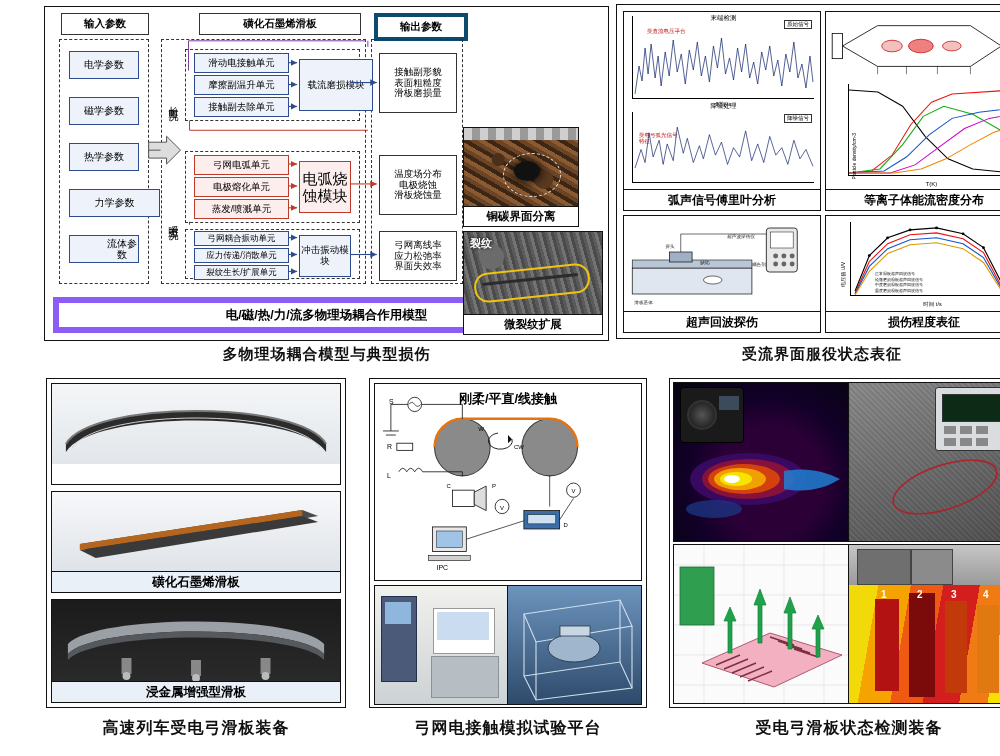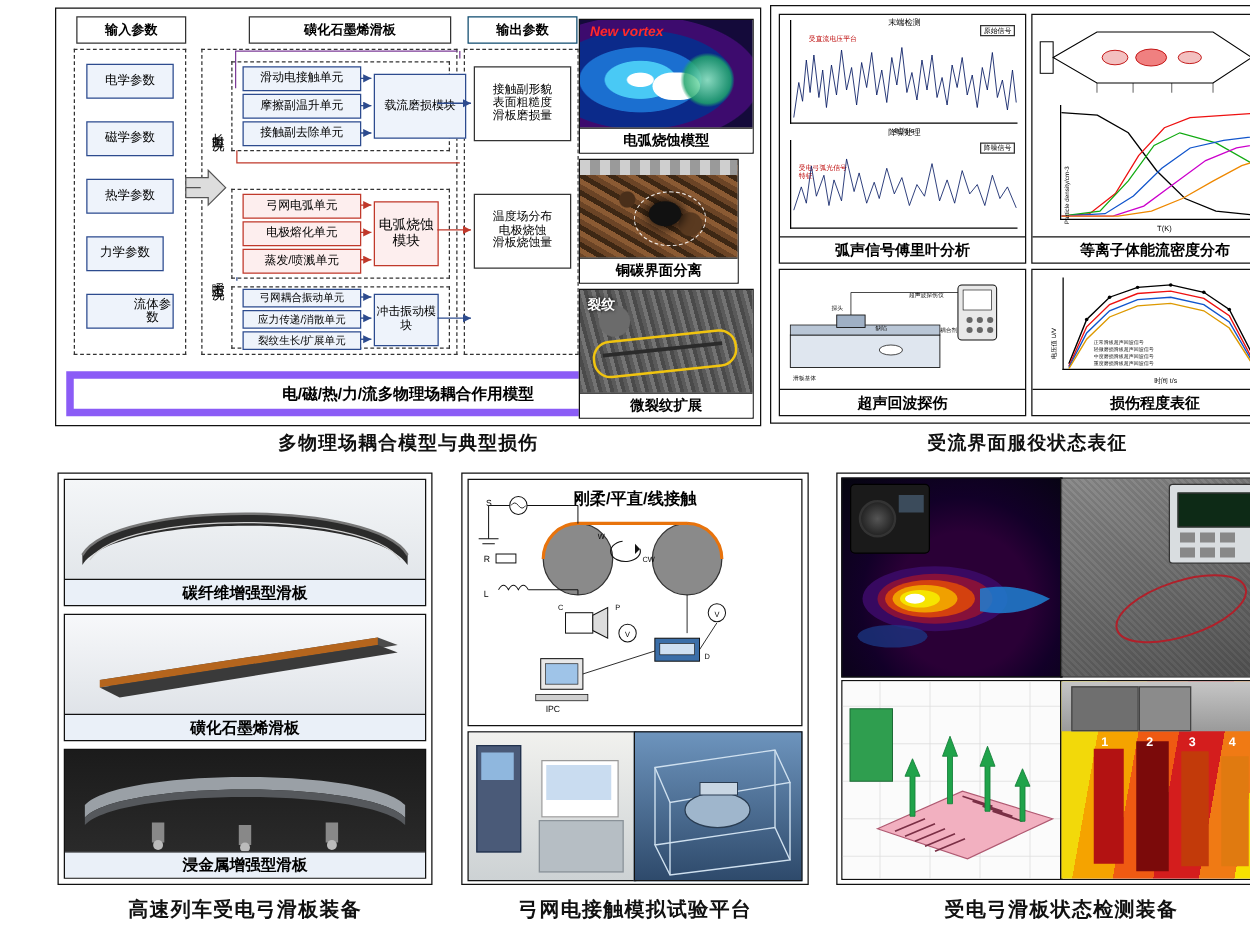--- a/index.html
+++ b/index.html
@@ -68,62 +68,67 @@
 </head>
 <body>
 
 <div class="page">
 
   <div class="panel" id="tl">
     <div class="inner">
 
       <div class="hdr" style="left:12px;top:2px;width:86px;border:1px solid #333;padding:3px 0;background:#fff;">输入参数</div>
       <div class="hdr" style="left:150px;top:2px;width:160px;border:1px solid #333;padding:3px 0;background:#fff;">磺化石墨烯滑板</div>
-      <div class="hdr" style="left:325px;top:2px;width:86px;border:1px solid #0c4a6e;padding:3px 0;background:#fff;">输出参数</div>
+      <div class="hdr" style="left:325px;top:2px;width:86px;border:4px solid #0c4a6e;padding:3px 0;background:#fff;">输出参数</div>
 
       <div class="dashbox" style="left:10px;top:28px;width:90px;height:245px;"></div>
       <div class="dashbox" style="left:112px;top:28px;width:205px;height:245px;"></div>
       <div class="dashbox" style="left:322px;top:28px;width:92px;height:245px;"></div>
 
       <div class="cellbox blue" style="left:20px;top:40px;width:70px;height:28px;">电学参数</div>
       <div class="cellbox blue" style="left:20px;top:86px;width:70px;height:28px;">磁学参数</div>
       <div class="cellbox blue" style="left:20px;top:132px;width:70px;height:28px;">热学参数</div>
-      <div class="cellbox blue" style="left:20px;top:178px;width:62px;height:28px;">力学参数</div>
+      <div class="cellbox blue" style="left:20px;top:178px;width:91px;height:28px;">力学参数</div>
       <div class="cellbox blue" style="left:20px;top:224px;width:70px;height:28px;padding-left:36px;">流体参数</div>
 
       <div class="vlabel" style="left:117px;top:45px;width:14px;height:92px;">长时工况</div>
       <div class="vlabel" style="left:117px;top:175px;width:14px;height:70px;">瞬态工况</div>
 
       <div class="dashbox" style="left:136px;top:38px;width:175px;height:72px;"></div>
       <div class="cellbox blue" style="left:145px;top:42px;width:95px;height:20px;font-size:9.5px;">滑动电接触单元</div>
       <div class="cellbox blue" style="left:145px;top:64px;width:95px;height:20px;font-size:9.5px;">摩擦副温升单元</div>
       <div class="cellbox blue" style="left:145px;top:86px;width:95px;height:20px;font-size:9.5px;">接触副去除单元</div>
       <div class="cellbox blue" style="left:250px;top:48px;width:74px;height:52px;font-size:9.5px;">载流磨损模块</div>
 
       <div class="dashbox" style="left:136px;top:140px;width:175px;height:72px;"></div>
       <div class="cellbox red" style="left:145px;top:144px;width:95px;height:20px;font-size:9.5px;">弓网电弧单元</div>
       <div class="cellbox red" style="left:145px;top:166px;width:95px;height:20px;font-size:9.5px;">电极熔化单元</div>
       <div class="cellbox red" style="left:145px;top:188px;width:95px;height:20px;font-size:9.5px;">蒸发/喷溅单元</div>
-      <div class="cellbox red" style="left:250px;top:150px;width:52px;height:52px;font-size:11px;">电弧烧蚀模块</div>
+      <div class="cellbox red" style="left:250px;top:150px;width:52px;height:52px;font-size:15px;">电弧烧蚀模块</div>
 
       <div class="dashbox" style="left:136px;top:218px;width:175px;height:50px;"></div>
       <div class="cellbox blue" style="left:145px;top:220px;width:95px;height:15px;font-size:8.5px;">弓网耦合振动单元</div>
       <div class="cellbox blue" style="left:145px;top:237px;width:95px;height:15px;font-size:8.5px;">应力传递/消散单元</div>
       <div class="cellbox blue" style="left:145px;top:254px;width:95px;height:15px;font-size:8.5px;">裂纹生长/扩展单元</div>
       <div class="cellbox blue" style="left:250px;top:224px;width:52px;height:42px;font-size:9.5px;">冲击振动模块</div>
 
       <div class="cellbox plain" style="left:330px;top:42px;width:78px;height:60px;font-size:9.5px;flex-direction:column;">
         <span>接触副形貌</span>
         <span>表面粗糙度</span>
         <span>滑板磨损量</span>
       </div>
       <div class="cellbox plain" style="left:330px;top:144px;width:78px;height:60px;font-size:9.5px;flex-direction:column;">
         <span>温度场分布</span>
         <span>电极烧蚀</span>
         <span>滑板烧蚀量</span>
+      </div>
+      <div class="cellbox plain" style="left:330px;top:220px;width:78px;height:50px;font-size:9.5px;flex-direction:column;">
+        <span>弓网离线率</span>
+        <span>应力松弛率</span>
+        <span>界面失效率</span>
       </div>
 
       <svg id="tlsvg" viewBox="0 0 557 327" preserveAspectRatio="none">
         <defs>
           <marker id="ar" markerWidth="7" markerHeight="7" refX="6" refY="3" orient="auto">
             <path d="M0,0 L6,3 L0,6 z" fill="#2d4b8e"></path>
           </marker>
           <marker id="arr" markerWidth="7" markerHeight="7" refX="6" refY="3" orient="auto">
             <path d="M0,0 L6,3 L0,6 z" fill="#c0392b"></path>
           </marker>
@@ -147,30 +152,22 @@
 
         <path d="M140,60 L140,30 L318,30" fill="none" stroke="#7d3c98" stroke-width="1"></path>
         <path d="M141,110 L141,120 L320,120" fill="none" stroke="#c0392b" stroke-width="1"></path>
         <path d="M141,212 L141,215" fill="none" stroke="#2d4b8e" stroke-width="1"></path>
         <path d="M320,30 L320,36" fill="none" stroke="#7d3c98" stroke-width="1"></path>
       </svg>
 
       <div class="bottombar">电/磁/热/力/流多物理场耦合作用模型</div>
     </div>
 
-    <div class="imgcard" style="left:418px;top:8px;width:140px;height:108px;">
-      <div class="art" style="background:radial-gradient(ellipse at 35% 55%,#fff 0 8%,#49c9f5 9% 22%,#1b6fd0 23% 38%,#0b2a8a 39% 58%,#3d0b6e 59% 75%,#140a3a 76% 100%);">
-        <div style="position:absolute;left:42%;top:48%;width:38px;height:22px;background:#fff;border-radius:50%/60%;"></div>
-        <div style="position:absolute;left:58%;top:30%;width:44px;height:44px;border-radius:50%;background:radial-gradient(circle,#9ef7c8,#1fa36b 60%,transparent 70%);opacity:.85;"></div>
-        <div style="position:absolute;left:8px;top:4px;color:#ff2a2a;font-size:11px;font-style:italic;font-weight:bold;">New vortex</div>
-      </div>
-      <div class="cap">电弧烧蚀模型</div>
-    </div>
-
-    <div class="imgcard" style="left:418px;top:120px;width:128px;height:100px;">
+
+    <div class="imgcard" style="left:418px;top:120px;width:116px;height:100px;">
       <div class="art copper">
         <div style="position:absolute;left:0;right:0;top:0;height:12px;background:repeating-linear-gradient(90deg,#cfcfcf 0 8px,#9a9a9a 8px 16px);"></div>
         <div style="position:absolute;left:44%;top:42%;width:26px;height:20px;border-radius:50%;background:#111;box-shadow:0 0 8px 3px rgba(0,0,0,.6);"></div>
         <div style="position:absolute;left:34%;top:32%;width:56px;height:42px;border:1.5px dashed #fff;border-radius:50%;opacity:.85;"></div>
       </div>
       <div class="cap">铜碳界面分离</div>
     </div>
 
     <div class="imgcard" style="left:418px;top:224px;width:140px;height:104px;">
       <div class="art sem">
@@ -305,21 +302,20 @@
 
   <div class="panel" id="bl">
     <div class="stack" style="top:4px;height:102px;">
       <div class="sart" style="background:linear-gradient(#f4f6f8,#e2e6ea);">
         <svg viewBox="0 0 290 80" preserveAspectRatio="none" style="position:absolute;left:0;top:0;width:100%;height:100%;">
           <path d="M14,60 C40,16 250,16 276,60 L276,68 C250,26 40,26 14,68 Z" fill="#2b2b2b"></path>
           <path d="M14,60 C40,16 250,16 276,60" fill="none" stroke="#777" stroke-width="2"></path>
           <path d="M20,64 C46,24 244,24 270,64" fill="none" stroke="#cfcfcf" stroke-width="1"></path>
         </svg>
       </div>
-      <div class="scap">碳纤维增强型滑板</div>
     </div>
 
     <div class="stack" style="top:112px;height:102px;">
       <div class="sart" style="background:linear-gradient(#f7f8fa,#dfe3e8);">
         <svg viewBox="0 0 290 80" preserveAspectRatio="none" style="position:absolute;left:0;top:0;width:100%;height:100%;">
           <polygon points="28,52 252,18 268,24 44,62" fill="#4b4b4b"></polygon>
           <polygon points="28,52 252,18 252,24 28,58" fill="#b5651d"></polygon>
           <polygon points="28,58 252,24 268,30 44,66" fill="#3a3a3a"></polygon>
         </svg>
       </div>

